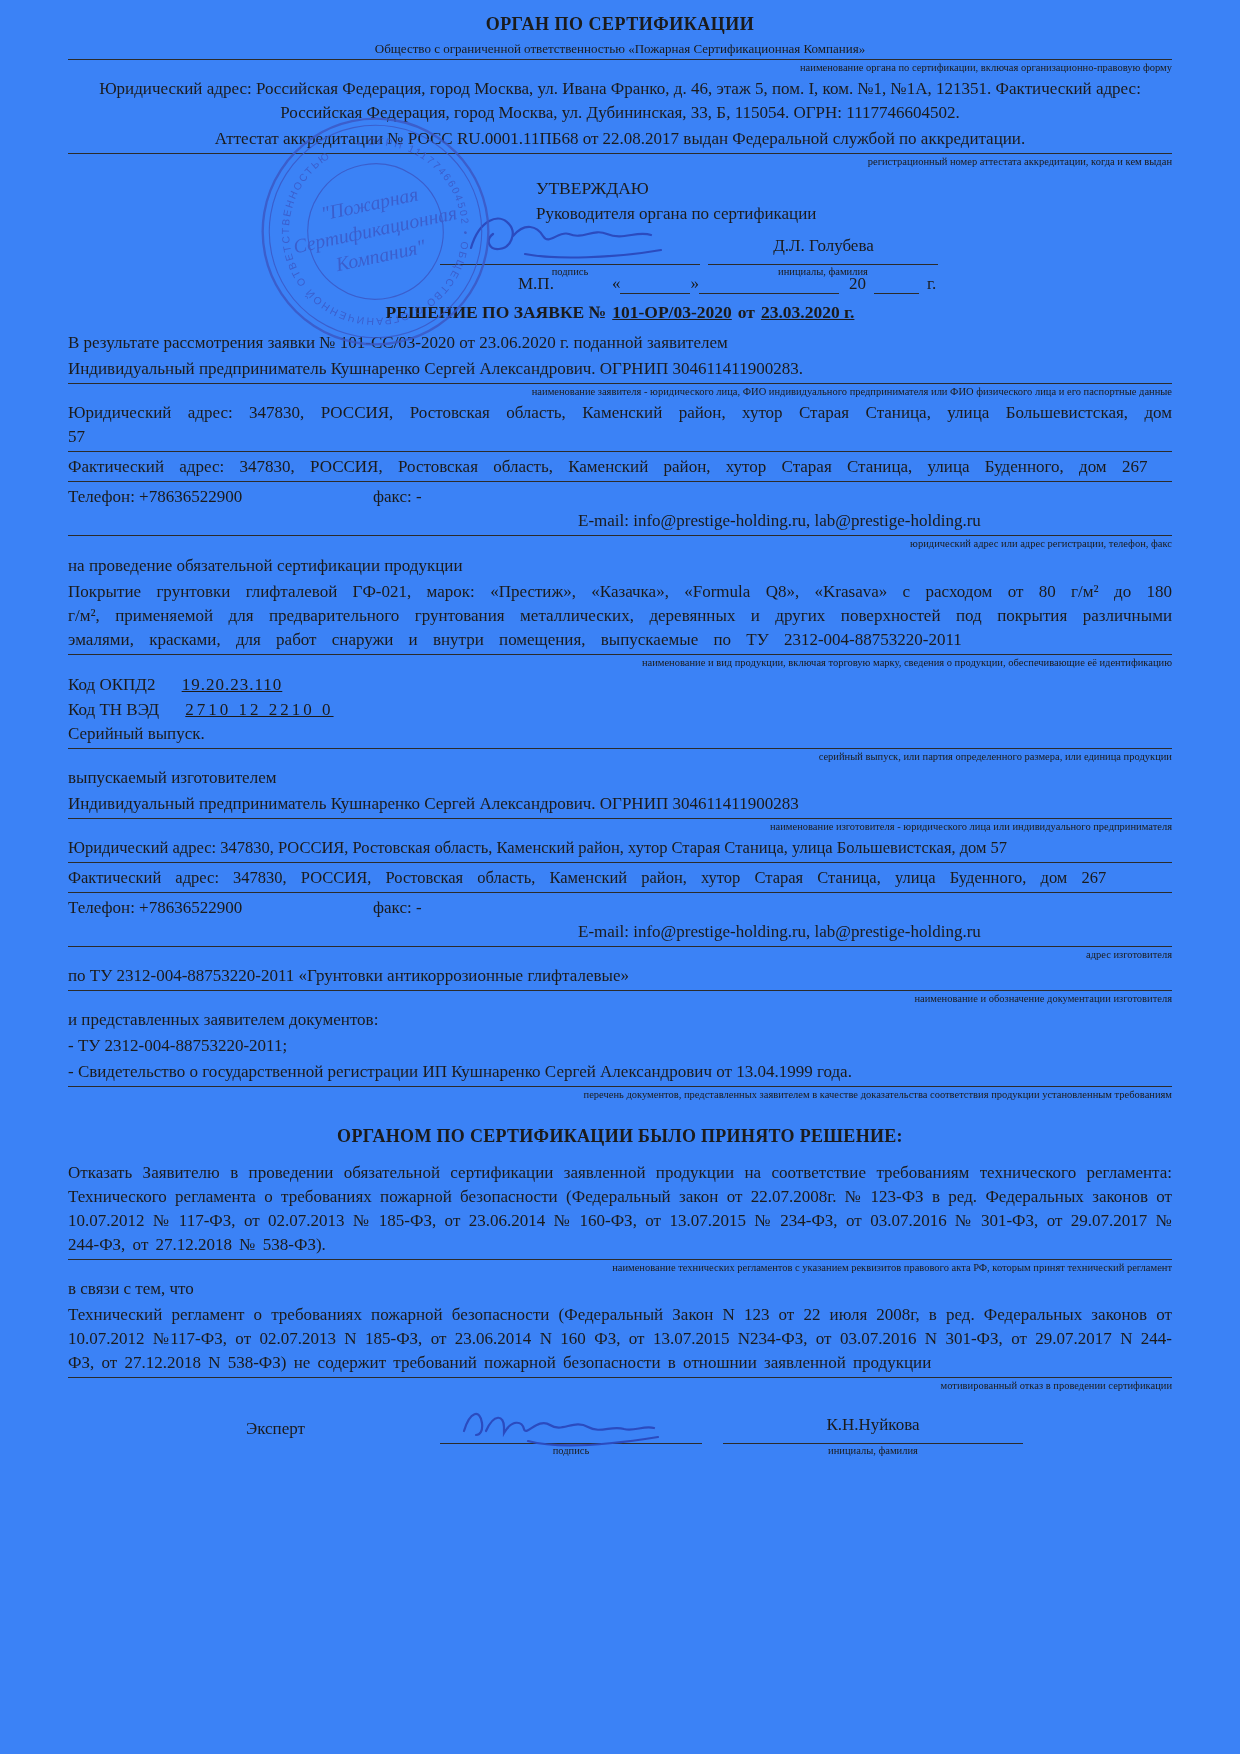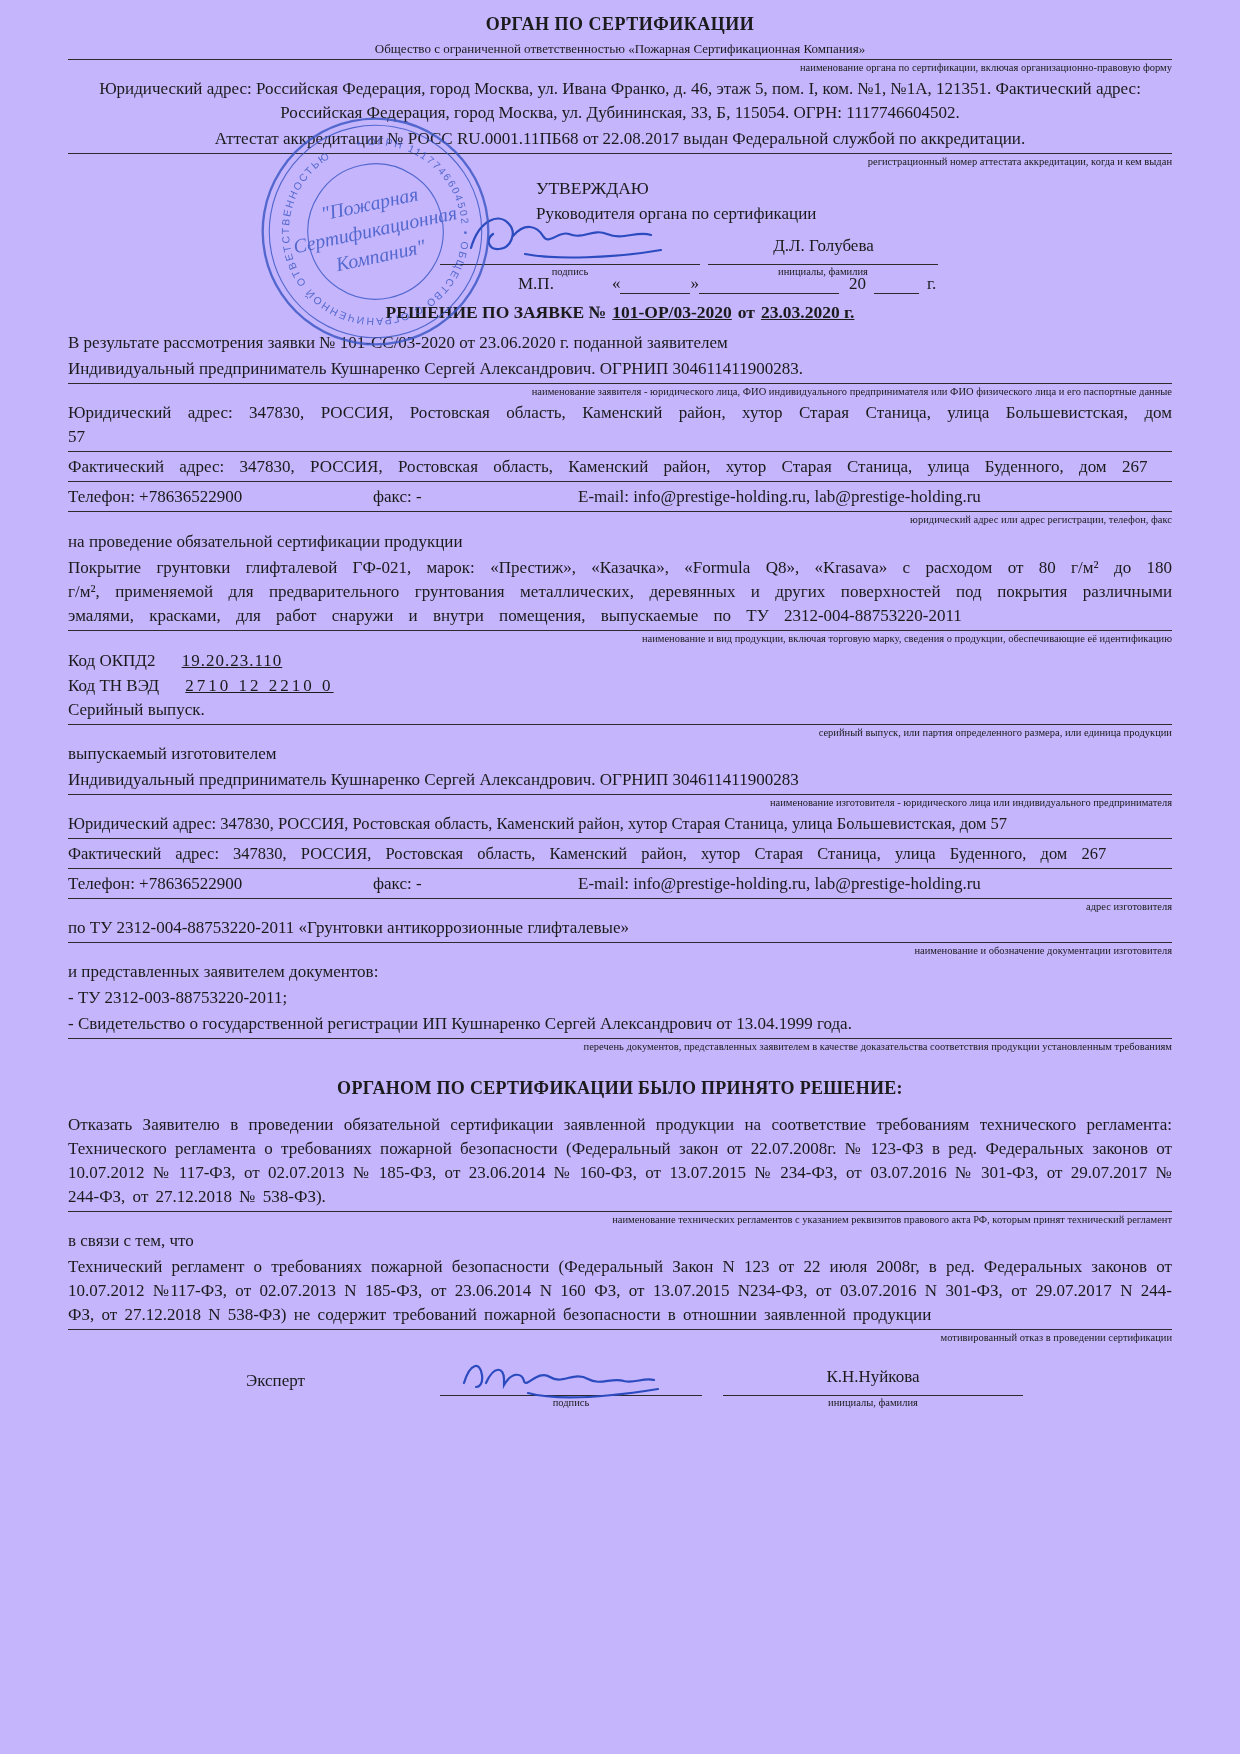--- a/index.html
+++ b/index.html
@@ -3,41 +3,41 @@
 <meta charset="utf-8">
 <style>
   html,body{margin:0;padding:0;background:#ffffff;}
   .page{
     position:relative;
     width:1240px;height:1754px;
     box-sizing:border-box;
     padding:14px 68px 0 68px;
     font-family:"Liberation Serif","DejaVu Serif",serif;
     font-size:17px;color:var(--text,#1b1b1b);
-    overflow:hidden;background:#c4b5fd;
+    overflow:hidden;background:#3b82f6;
   }
   .center{text-align:center;}
   .bold{font-weight:bold;}
   .t18{font-size:18px;letter-spacing:.5px;margin-bottom:6px;}
   .t16{font-size:13px;margin-bottom:2px;}
   p.line{margin:0 0 2px 0;line-height:24px;}
   .caption{
     border-top:1.5px solid var(--rule,#2b2b2b);
     font-size:10.5px;line-height:1.25;text-align:right;
     padding-top:1px;margin:1px 0 3px 0;
   }
   .rule{border-top:1.5px solid var(--rule,#2b2b2b);margin:2px 0 3px 0;height:0;}
   .spread{text-align:justify;word-spacing:11px;}
   .spread2{text-align:justify;word-spacing:10px;}
   .just{text-align:justify;word-spacing:3px;}
   .m16{font-size:16.5px;}
   .phones{display:flex;line-height:24px;margin-bottom:2px;}
   .ph1{width:305px;flex:0 0 auto;}
   .ph2{width:205px;flex:0 0 auto;}
-  .ph3{flex:1;}
+  .ph3{flex:1;margin-top:24px;}
   .codeline{line-height:25px;}
   .codeline .val{margin-left:22px;text-decoration:underline;letter-spacing:1px;}
   .codeline .val.wide{letter-spacing:3px;}
   .decision-title{font-size:17.5px;margin:2px 0 8px 0;}
   .decision-title span{margin:0 3px;}
   .u{text-decoration:underline;}
   .heading2{font-size:18px;margin:25px 0 14px 0;letter-spacing:.3px;}
 
   
   .approval{position:relative;height:128px;margin-top:4px;}
@@ -181,21 +181,21 @@
     <span class="ph1">Телефон: +78636522900</span>
     <span class="ph2">факс:  -</span>
     <span class="ph3">E-mail:  info@prestige-holding.ru, lab@prestige-holding.ru</span>
   </div>
   <div class="caption">адрес изготовителя</div>
 
   <p class="line">по ТУ 2312-004-88753220-2011 «Грунтовки антикоррозионные глифталевые»</p>
   <div class="caption">наименование и обозначение документации изготовителя</div>
 
   <p class="line">и представленных заявителем документов:</p>
-  <p class="line">-  ТУ 2312-003-88753220-2011;</p>
+  <p class="line">-  ТУ 2312-004-88753220-2011;</p>
   <p class="line">-  Свидетельство о государственной регистрации ИП Кушнаренко Сергей Александрович от 13.04.1999 года.</p>
   <div class="caption">перечень документов, представленных заявителем в качестве доказательства соответствия продукции установленным требованиям</div>
 
   <div class="center bold heading2">ОРГАНОМ ПО СЕРТИФИКАЦИИ БЫЛО ПРИНЯТО РЕШЕНИЕ:</div>
 
   <p class="line just">Отказать Заявителю в проведении обязательной сертификации заявленной продукции на соответствие требованиям технического регламента: Технического регламента о требованиях пожарной безопасности (Федеральный закон от 22.07.2008г. № 123-ФЗ в ред. Федеральных законов от 10.07.2012 № 117-ФЗ, от 02.07.2013 № 185-ФЗ, от 23.06.2014 № 160-ФЗ, от 13.07.2015 № 234-ФЗ, от 03.07.2016 № 301-ФЗ, от 29.07.2017 № 244-ФЗ, от 27.12.2018 № 538-ФЗ).</p>
   <div class="caption">наименование технических регламентов с указанием реквизитов правового акта РФ, которым принят технический регламент</div>
 
   <p class="line">в связи с тем, что</p>
   <p class="line just">Технический регламент о требованиях пожарной безопасности (Федеральный Закон N 123 от 22 июля 2008г, в ред. Федеральных законов от 10.07.2012 №117-ФЗ, от 02.07.2013 N 185-ФЗ, от 23.06.2014 N 160 ФЗ, от 13.07.2015 N234-ФЗ, от 03.07.2016 N 301-ФЗ, от 29.07.2017 N 244-ФЗ, от 27.12.2018 N 538-ФЗ) не содержит требований пожарной безопасности в отношнии заявленной продукции</p>

